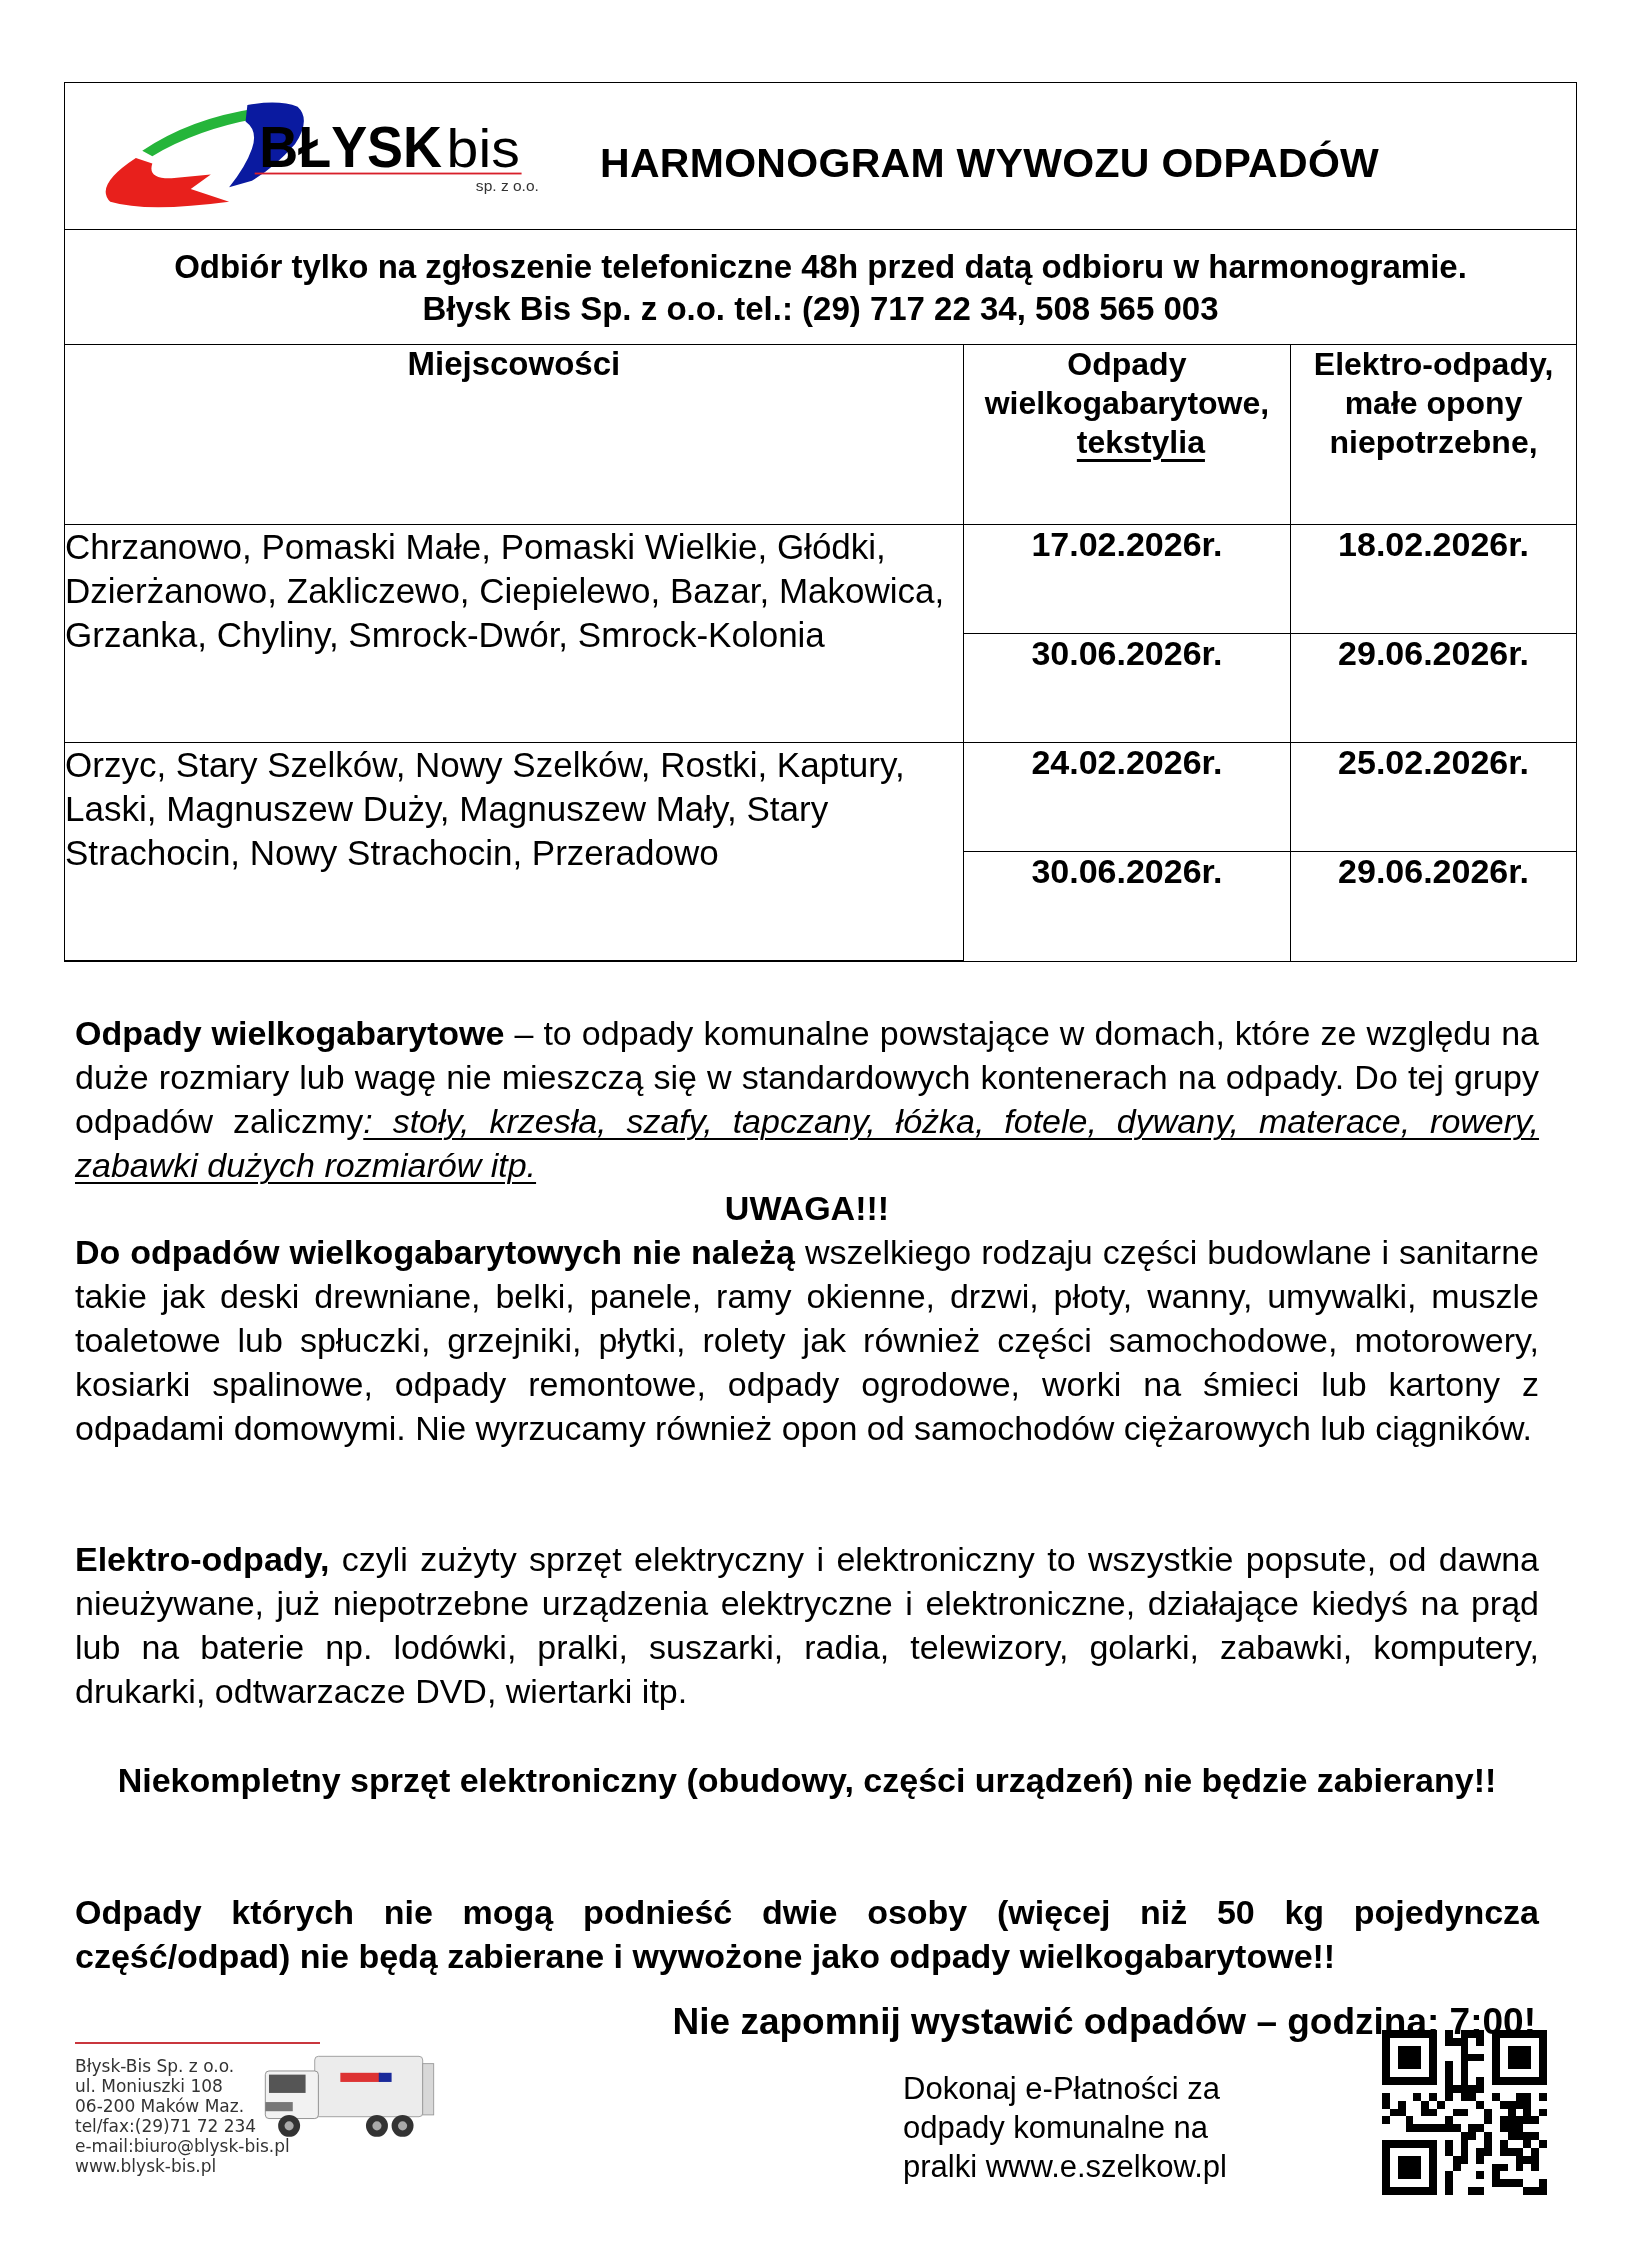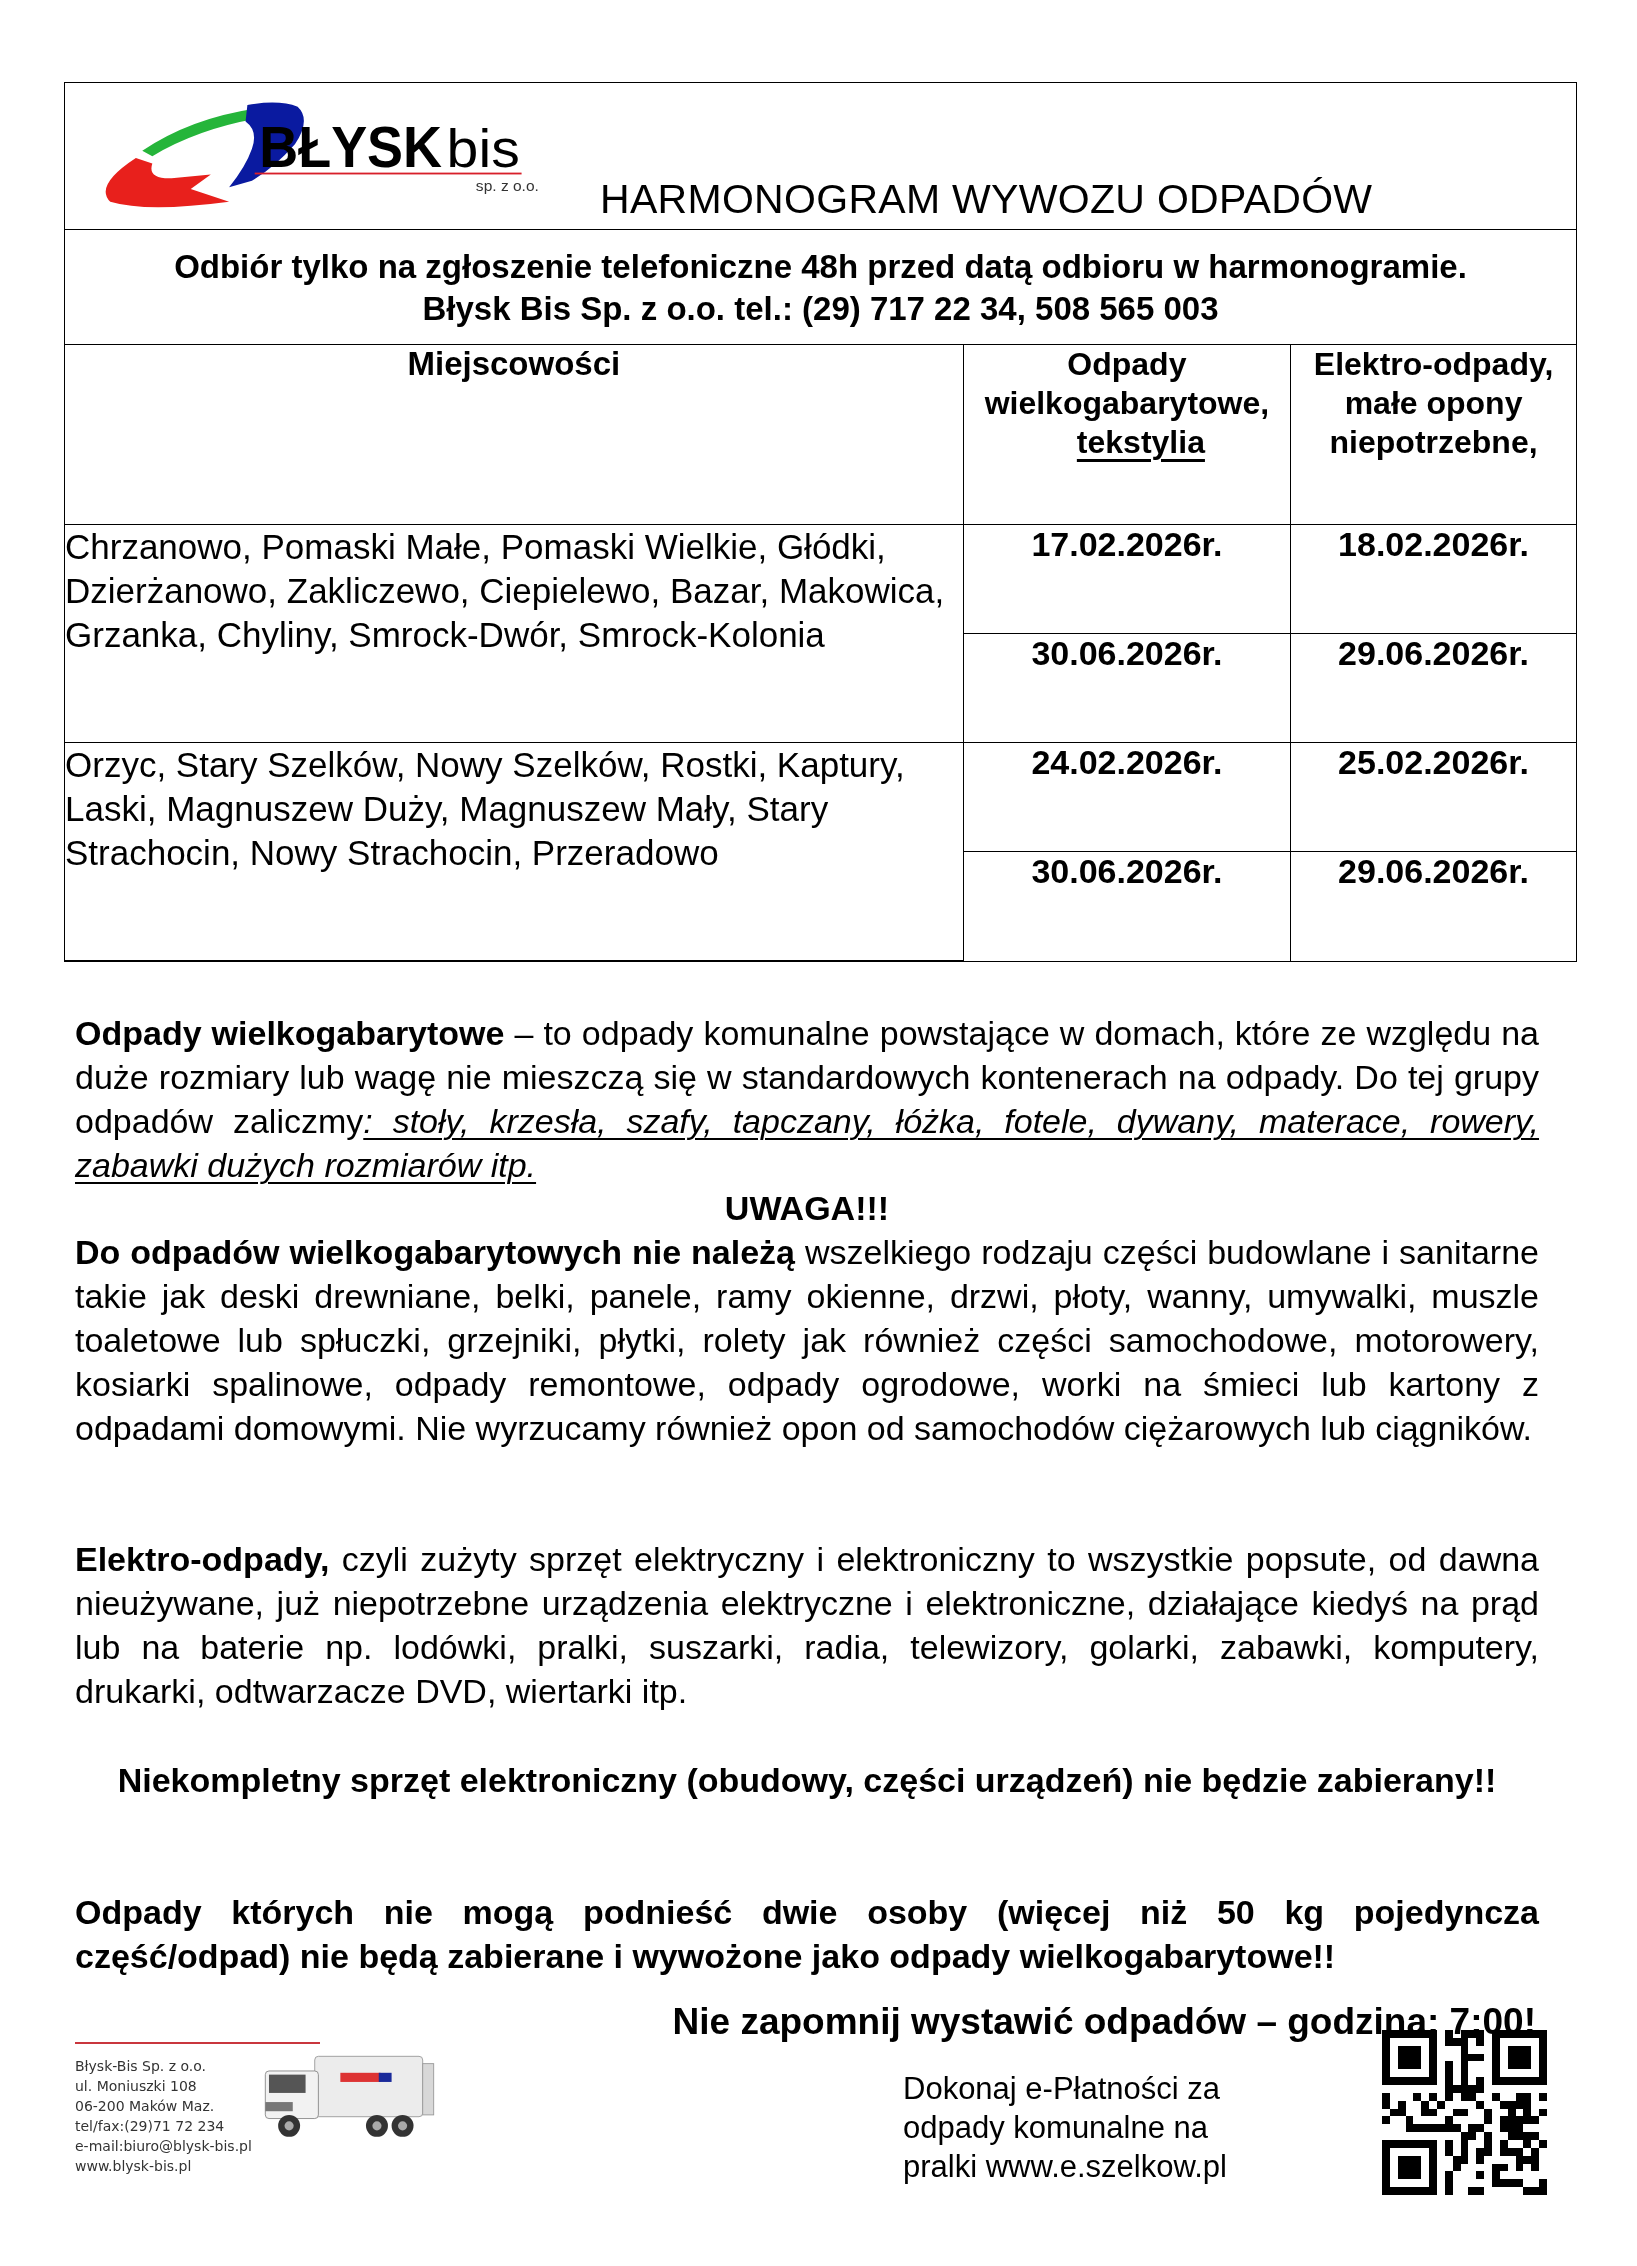--- a/index.html
+++ b/index.html
@@ -3,21 +3,21 @@
 <meta charset="utf-8">
 <style>
   html, body { margin: 0; padding: 0; background: #ffffff; }
   body { width: 1637px; height: 2266px; position: relative; overflow: hidden;
          font-family: "Liberation Sans", sans-serif; color: #000; }
 
   
   .sheet { position: absolute; left: 64px; top: 82px; width: 1513px; border: 1.8px solid #000; box-sizing: border-box; }
   .row-logo { height: 146px; border-bottom: 1.8px solid #000; position: relative; }
   .logo { position: absolute; left: 27.4px; top: 11px; width: 457px; height: 117px; }
-  .doc-title { position: absolute; left: 535px; top: 57px; font-weight: normal; font-size: 41px; letter-spacing: 0.3px; white-space: nowrap; margin-top: 36px; }
+  .doc-title { position: absolute; left: 535px; top: 57px; font-weight: bold; font-size: 41px; letter-spacing: 0.3px; white-space: nowrap; }
   .row-notice { height: 115px; border-bottom: 1.8px solid #000; text-align: center; font-weight: bold; font-size: 33px; line-height: 42px; padding-top: 15.5px; box-sizing: border-box; }
 
   table.sched { width: 100%; border-collapse: collapse; table-layout: fixed; }
   table.sched td, table.sched th { border: 1.8px solid #000; padding: 0; vertical-align: top; }
   table.sched tr:first-child th { border-top: none; }
   table.sched tr > *:first-child { border-left: none; }
   table.sched tr > *:last-child { border-right: none; }
   table.sched tr:last-child td { border-bottom: none; }
   col.c-places { width: 897px; }
   col.c-big { width: 327px; }
@@ -37,21 +37,21 @@
   .p1 { top: 1011px; }
   .uwaga { top: 1186px; font-weight: bold; text-align: center; }
   .p2 { top: 1230px; }
   .p3 { top: 1537px; }
   .p4 { top: 1758px; font-weight: bold; text-align: center; }
   .p5 { top: 1890px; font-weight: bold; }
   .p6 { top: 2000px; left: 567px; width: 969px; font-weight: bold; font-size: 37px; text-align: right; }
 
   
   .footer-line { position: absolute; left: 75px; top: 2042px; width: 245px; height: 1.8px; background: #c9363d; }
-  .addr { position: absolute; left: 75px; top: 2056px; font-family: "DejaVu Sans", sans-serif; font-size: 14px; line-height: 20px; color: #333; }
+  .addr { position: absolute; left: 75px; top: 2056px; font-family: "DejaVu Sans", sans-serif; font-size: 17px; line-height: 20px; color: #333; }
   .truck { position: absolute; left: 258px; top: 2047px; width: 183px; height: 101px; }
   .epay { position: absolute; left: 903px; top: 2069px; font-size: 31px; line-height: 39px; }
   .qr { position: absolute; left: 1382px; top: 2030px; width: 165px; height: 165px; }
 </style>
 </head>
 <body>
 
 <div class="sheet">
   <div class="row-logo">
     <svg class="logo" viewBox="0 0 500 128">

